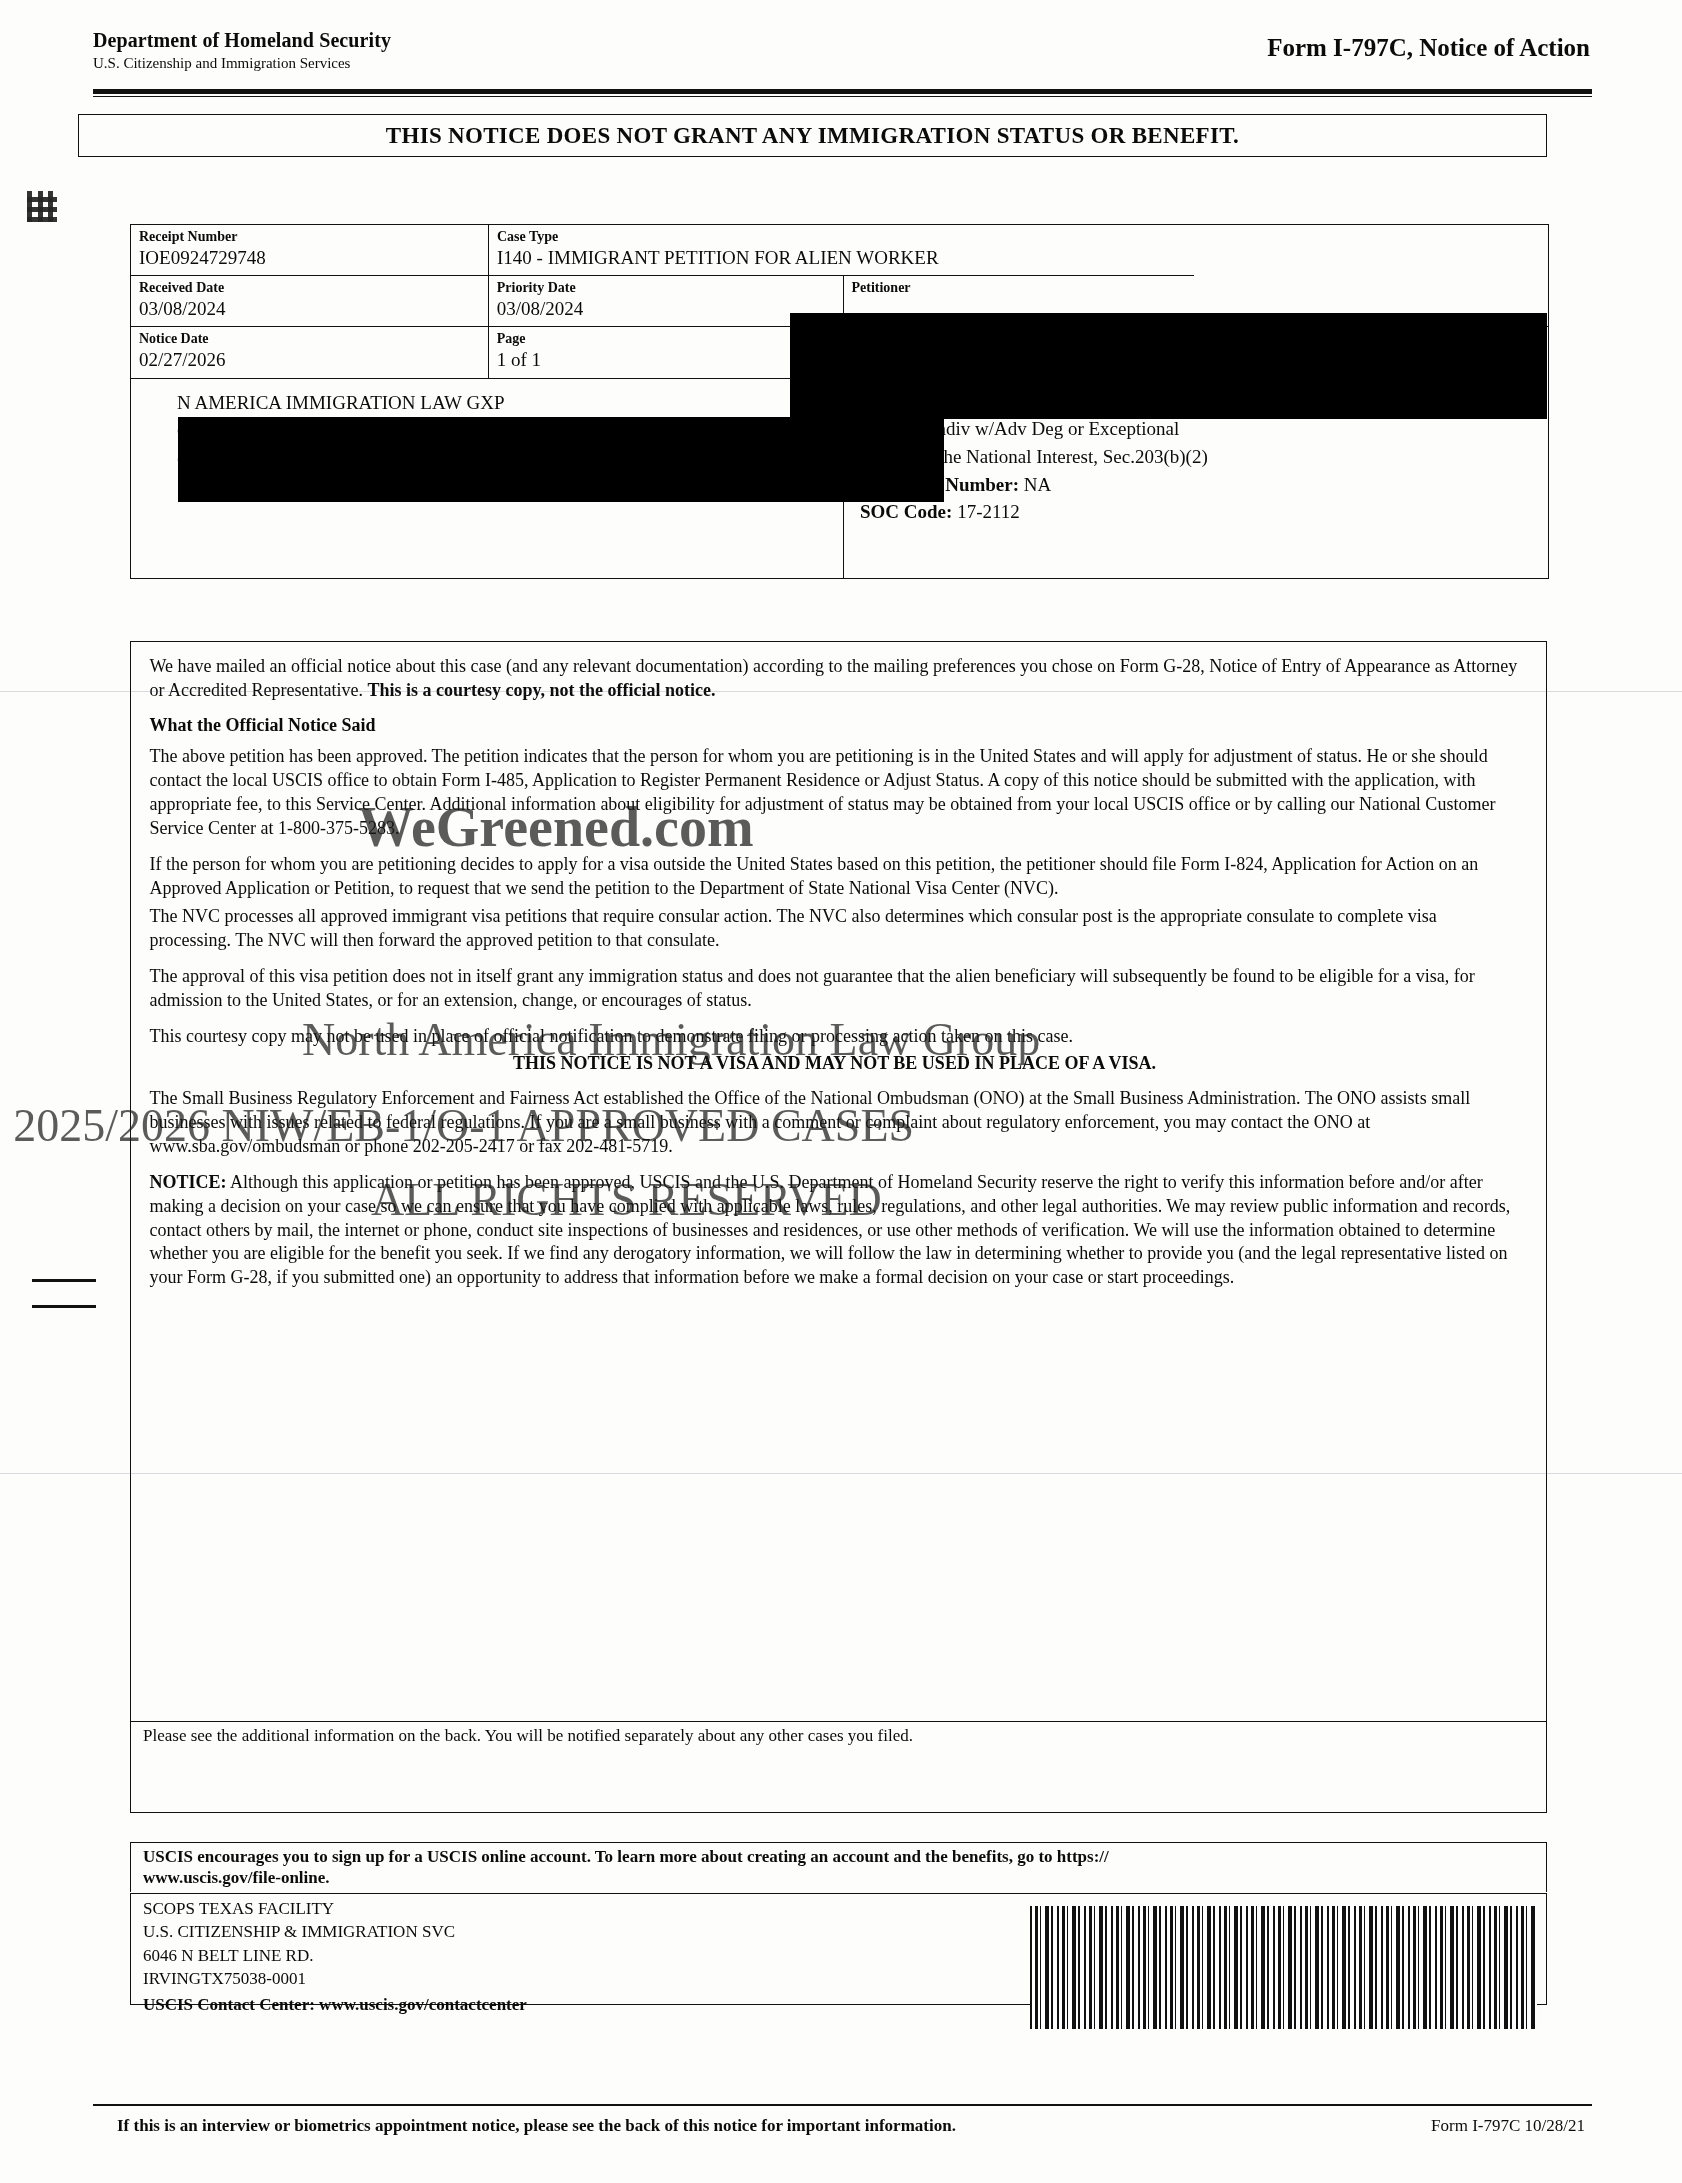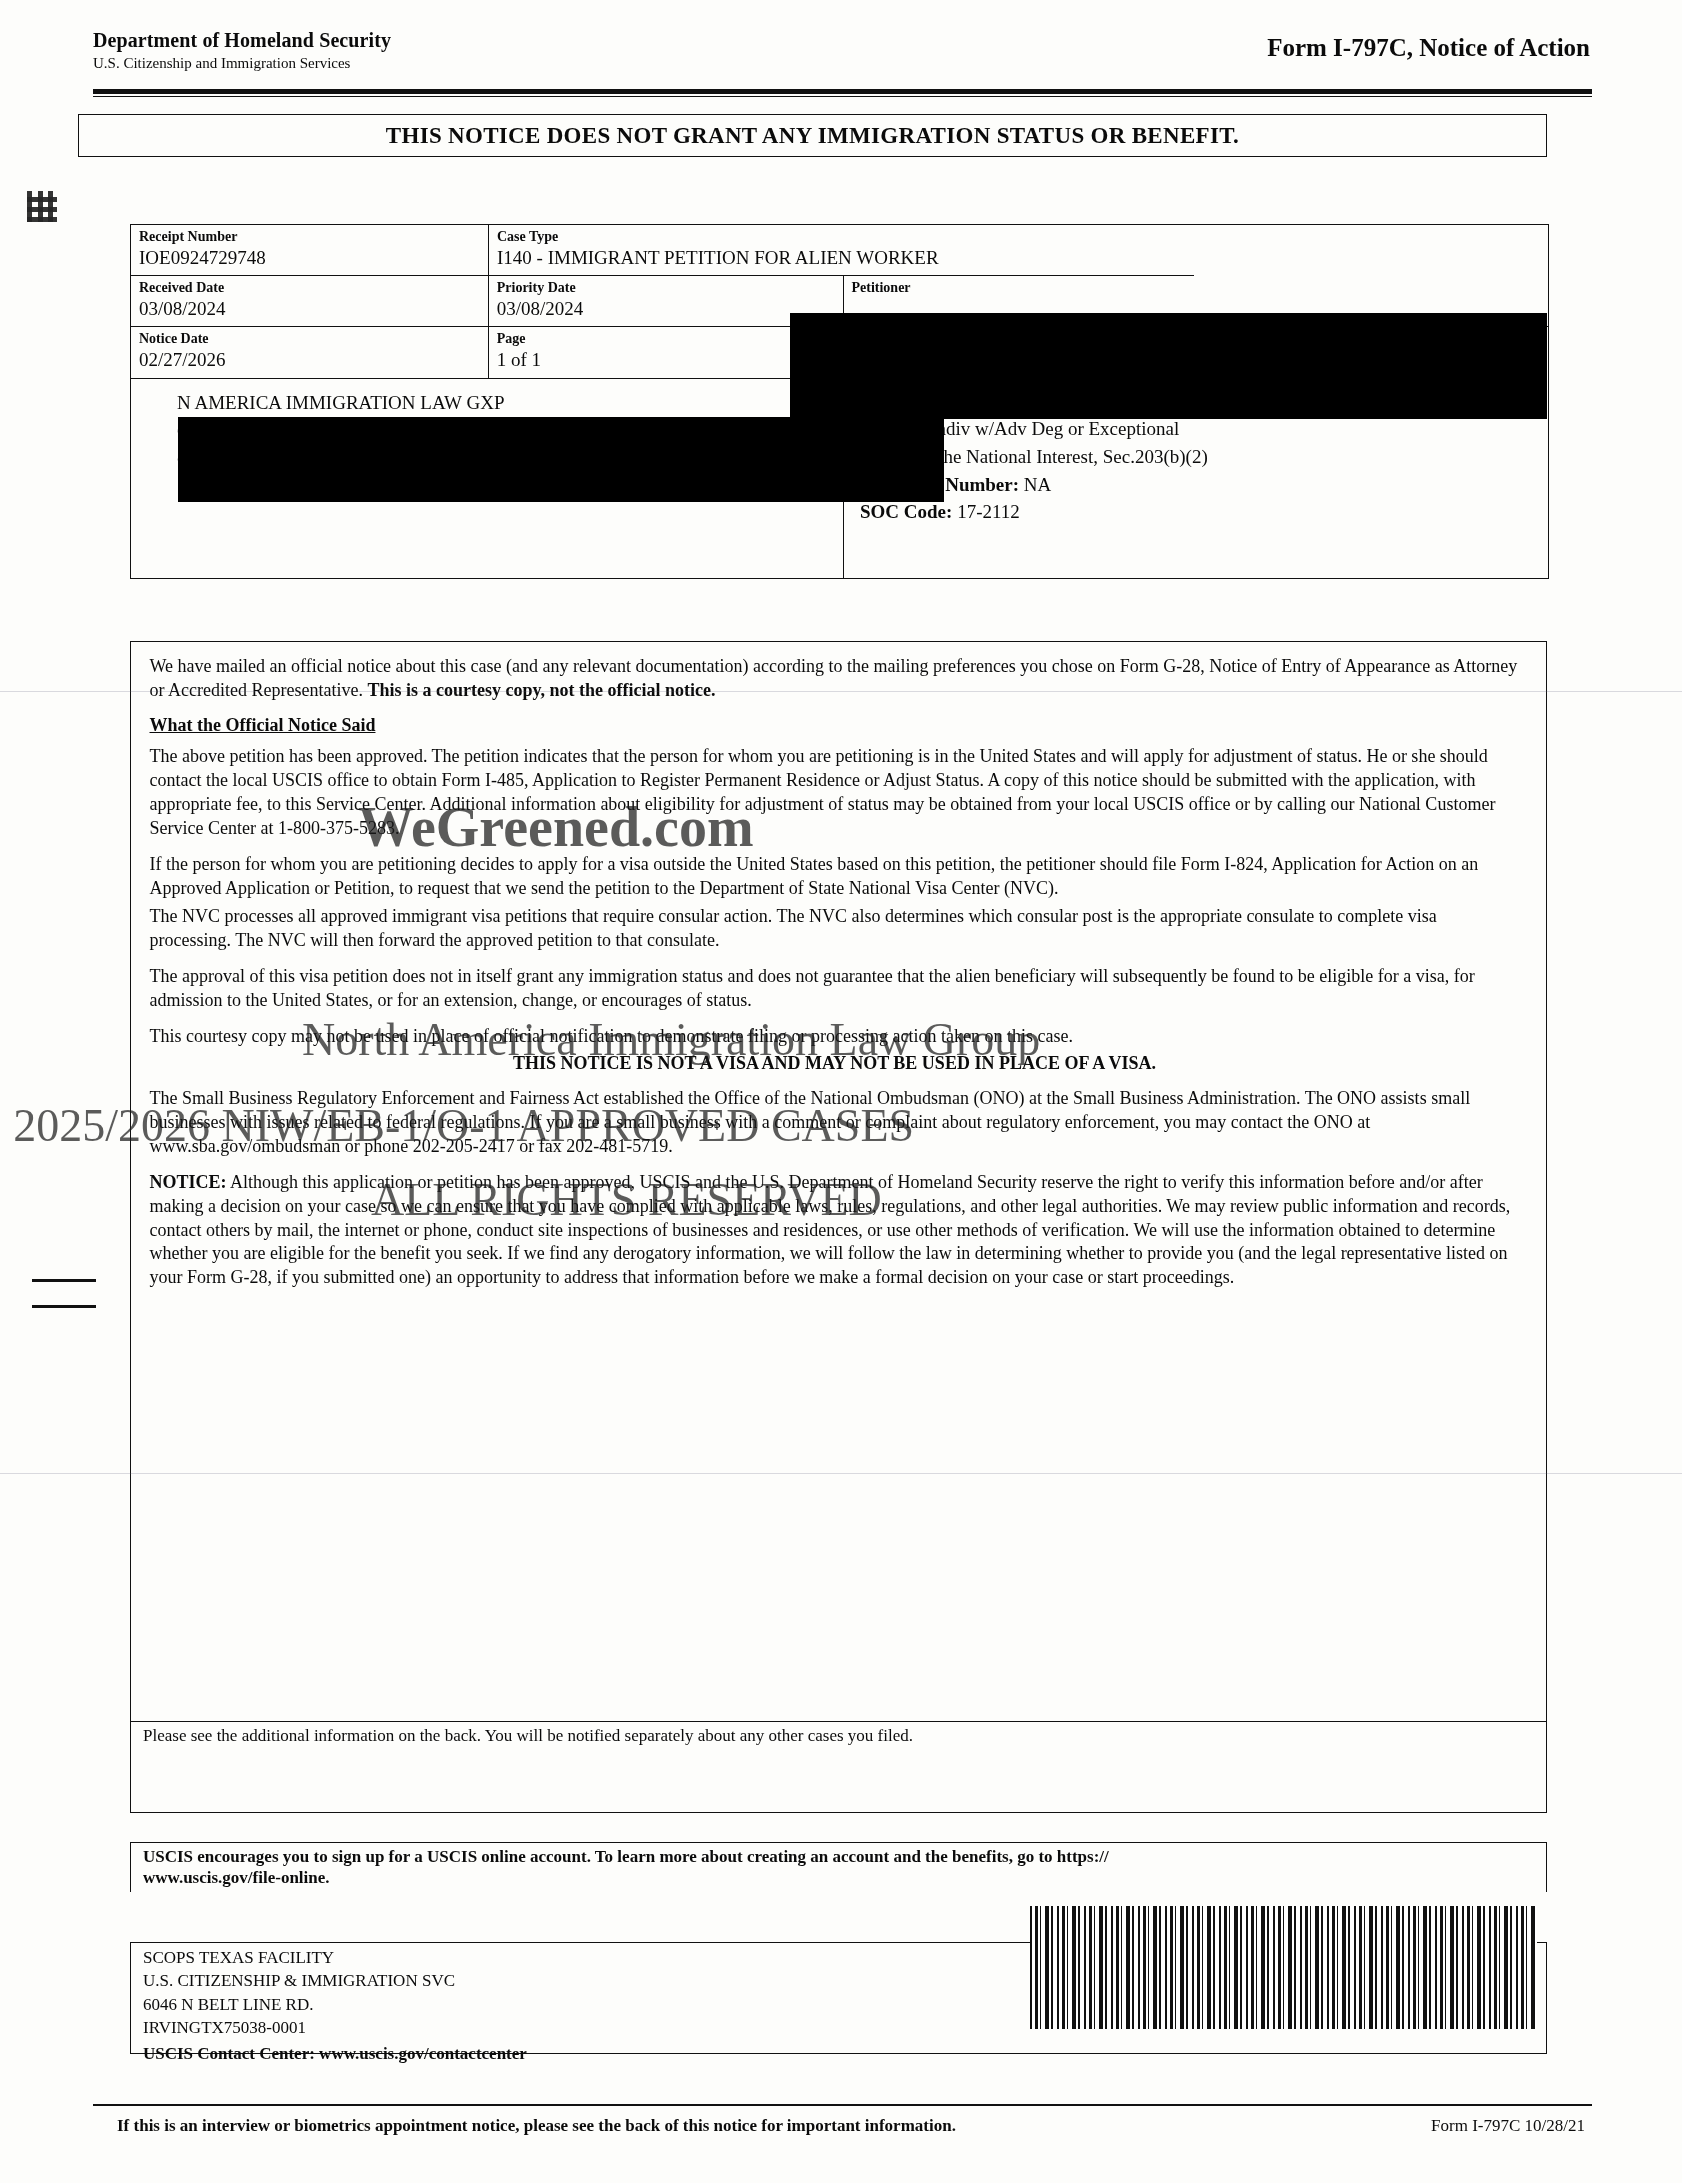--- a/index.html
+++ b/index.html
@@ -135,39 +135,39 @@
   }
   .p {
     font-size: 18px;
     line-height: 1.33;
     margin: 0 0 12px 0;
     text-align: left;
   }
   .p.tight { margin-bottom: 4px; }
   .p b { font-weight: bold; }
   .sub-head {
-    font-size: 18px; font-weight: bold; text-decoration: underline;
+    font-size: 18px; font-weight: bold; 
     margin: 6.6px 0 9.3px 0;
   }
   .center-bold {
     text-align: center; font-weight: bold; font-size: 18px;
     margin: 4px 0 13.2px 0;
   }
 
   
   .foot-line {
     position: absolute; left: 130px; width: 1417px;
     border-left: 1.3px solid #111; border-right: 1.3px solid #111;
     box-sizing: border-box;
     padding: 2.6px 9.3px 4px 12px;
     font-size: 17px; line-height: 1.25;
   }
   #foot-a { top: 1721px; height: 29px; border-top: 1.3px solid #111; }
   #foot-b { top: 1842px; height: 50px; border-top: 1.3px solid #111; font-weight: bold; }
-  #foot-c { top: 1942px; height: 112px; border-top: 1.3px solid #111; border-bottom: 1.3px solid #111; }
+  #foot-c { top: 1893px; height: 112px; border-top: 1.3px solid #111; border-bottom: 1.3px solid #111; }
   .addr-small { font-size: 17px; line-height: 1.38; }
   .contact-bold { font-weight: bold; font-size: 17px; margin-top: 4px; }
 
   
   .barcode {
     position: absolute; left: 1030px; top: 1906px;
     width: 507px; height: 123px;
     background: repeating-linear-gradient(90deg,
       #111 0 2px, #fff 2px 4.6px, #111 4.6px 8px, #fff 8px 10px,
       #111 10px 11.3px, #fff 11.3px 15.2px, #111 15.2px 19px, #fff 19px 21px,

